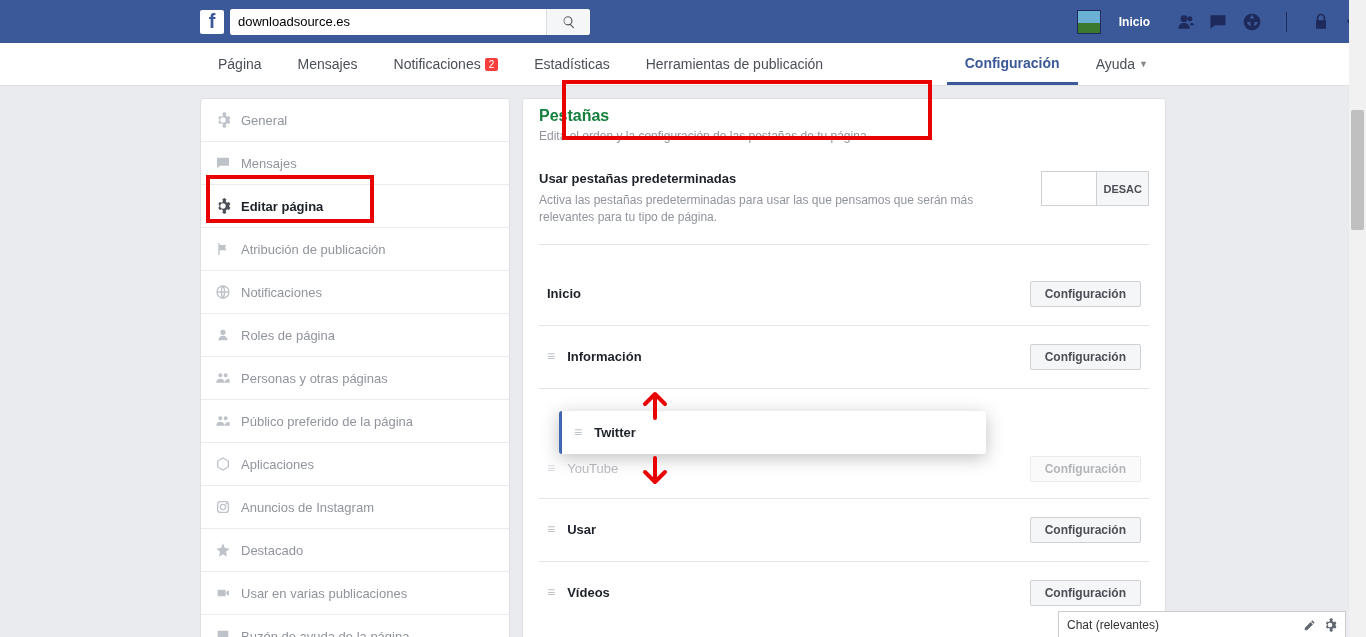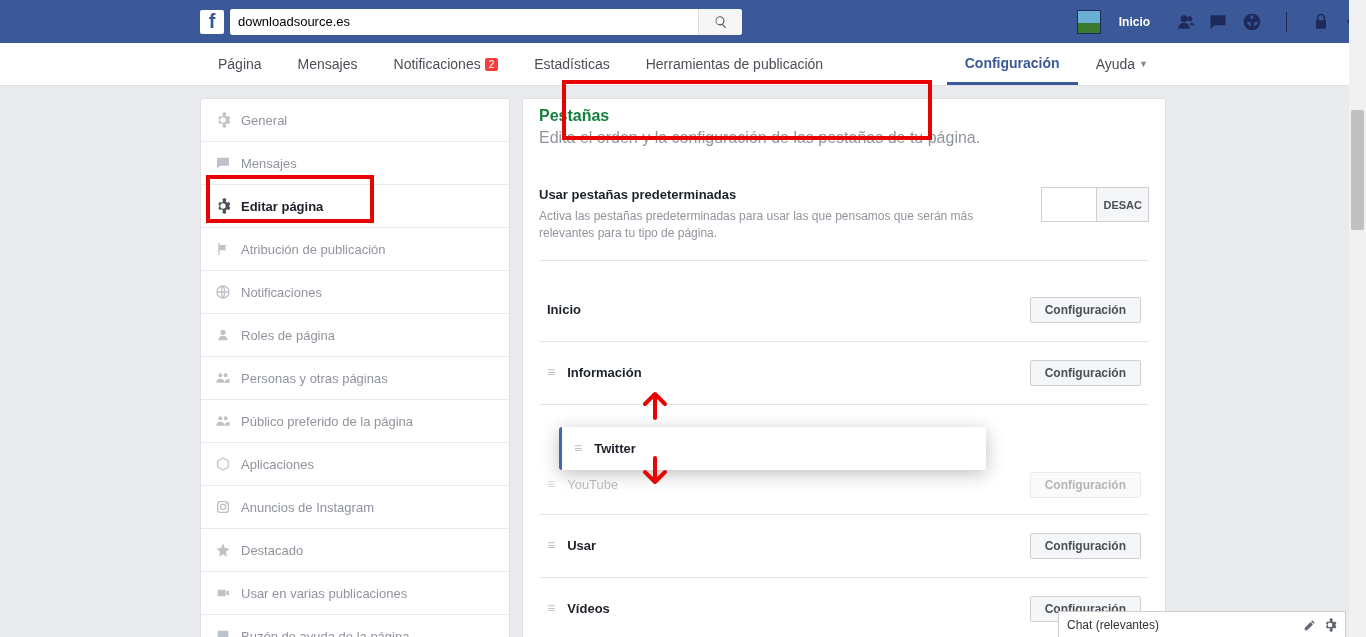--- a/index.html
+++ b/index.html
@@ -1,19 +1,19 @@
 <!DOCTYPE html>
 <html><head>
 <meta charset="utf-8">
 <style>
   * { box-sizing: border-box; margin: 0; padding: 0; }
   body { font-family: Helvetica, Arial, sans-serif; font-size: 13px; background: #e9ebee; color: #1d2129; width: 1366px; height: 637px; overflow: hidden; position: relative; }
   .topbar { background: #3b5998; height: 43px; display: flex; align-items: center; padding: 0 12px 0 200px; }
   .fb-logo { width: 24px; height: 24px; background: #fff; color: #3b5998; font-weight: bold; font-size: 20px; display: flex; align-items: center; justify-content: center; border-radius: 2px; margin-right: 6px; }
-  .search-wrap { display: flex; align-items: center; background: #fff; border-radius: 3px; overflow: hidden; height: 26px; width: 512px; }
+  .search-wrap { display: flex; align-items: center; background: #fff; border-radius: 3px; overflow: hidden; height: 26px; width: 360px; }
   .search-input { border: none; outline: none; padding: 0 8px; font-size: 13px; flex: 1; height: 100%; }
   .search-btn { background: #f5f6f7; border: none; width: 44px; height: 100%; display: flex; align-items: center; justify-content: center; cursor: pointer; border-left: 1px solid #ddd; }
   .search-btn svg { width: 14px; height: 14px; fill: #555; }
   .top-spacer { flex: 1; }
   .avatar-small { width: 24px; height: 24px; background: linear-gradient(to bottom, #6ab0d4 0%, #6ab0d4 55%, #3b7a2e 55%, #3b7a2e 100%); border: 1px solid #1d2a5b; margin-right: 8px; }
   .top-link { color: #fff; font-weight: bold; font-size: 12px; margin: 0 10px; cursor: pointer; }
   .top-icons { display: flex; align-items: center; gap: 14px; margin-left: 14px; }
   .top-icons svg { width: 20px; height: 20px; fill: #1d2a5b; }
   .tab-bar { background: #fff; border-bottom: 1px solid #dddfe2; height: 43px; display: flex; align-items: stretch; padding: 0 200px 0 200px; }
   .tab { display: flex; align-items: center; padding: 0 18px; color: #4b4f56; font-size: 14px; cursor: pointer; position: relative; }
@@ -22,21 +22,21 @@
   .tab-spacer { flex: 1; }
   .caret { display: inline-block; margin-left: 4px; font-size: 9px; color: #888; }
   .content-wrap { display: flex; padding: 12px 200px 0 200px; gap: 12px; align-items: flex-start; }
   .sidebar { width: 310px; background: #fff; border: 1px solid #dddfe2; border-radius: 3px; flex-shrink: 0; }
   .sidebar-item { display: flex; align-items: center; padding: 13px 14px; border-bottom: 1px solid #e9ebee; color: #90949c; font-size: 13px; cursor: pointer; gap: 10px; }
   .sidebar-item.editing { color: #1d2129; font-weight: bold; }
   .sidebar-item svg { width: 16px; height: 16px; fill: #bec2c9; flex-shrink: 0; }
   .sidebar-item.editing svg { fill: #4b4f56; }
   .main { flex: 1; background: #fff; border: 1px solid #dddfe2; border-radius: 3px; padding: 0 16px 16px 16px; min-height: 560px; }
   .section-title { font-size: 16px; font-weight: bold; color: #15803d; padding-top: 4px; }
-  .section-desc { color: #90949c; font-size: 16px; margin-top: 4px; margin-bottom: 20px; }
+  .section-desc { color: #90949c; font-size: 12px; margin-top: 4px; margin-bottom: 8px; }
   .pref-row { display: flex; gap: 20px; padding: 10px 0 18px 0; border-bottom: 1px solid #e5e5e5; }
   .pref-text { flex: 1; }
   .pref-heading { font-weight: bold; font-size: 13px; color: #1d2129; }
   .pref-desc { color: #90949c; font-size: 12px; margin-top: 6px; line-height: 1.4; }
   .toggle-box { display: flex; border: 1px solid #ced0d4; width: 108px; height: 35px; overflow: hidden; }
   .toggle-left { flex: 1; background: #fff; }
   .toggle-right { background: #f5f6f7; border-left: 1px solid #ced0d4; padding: 0 6px; display: flex; align-items: center; font-size: 11px; font-weight: bold; color: #4b4f56; }
   .tab-row { display: flex; align-items: center; padding: 18px 8px; border-bottom: 1px solid #e5e5e5; gap: 12px; position: relative; }
   .tab-row.first { border-top: none; padding-top: 36px; }
   .drag-handle { color: #bec2c9; font-size: 14px; line-height: 0.6; user-select: none; cursor: grab; }

